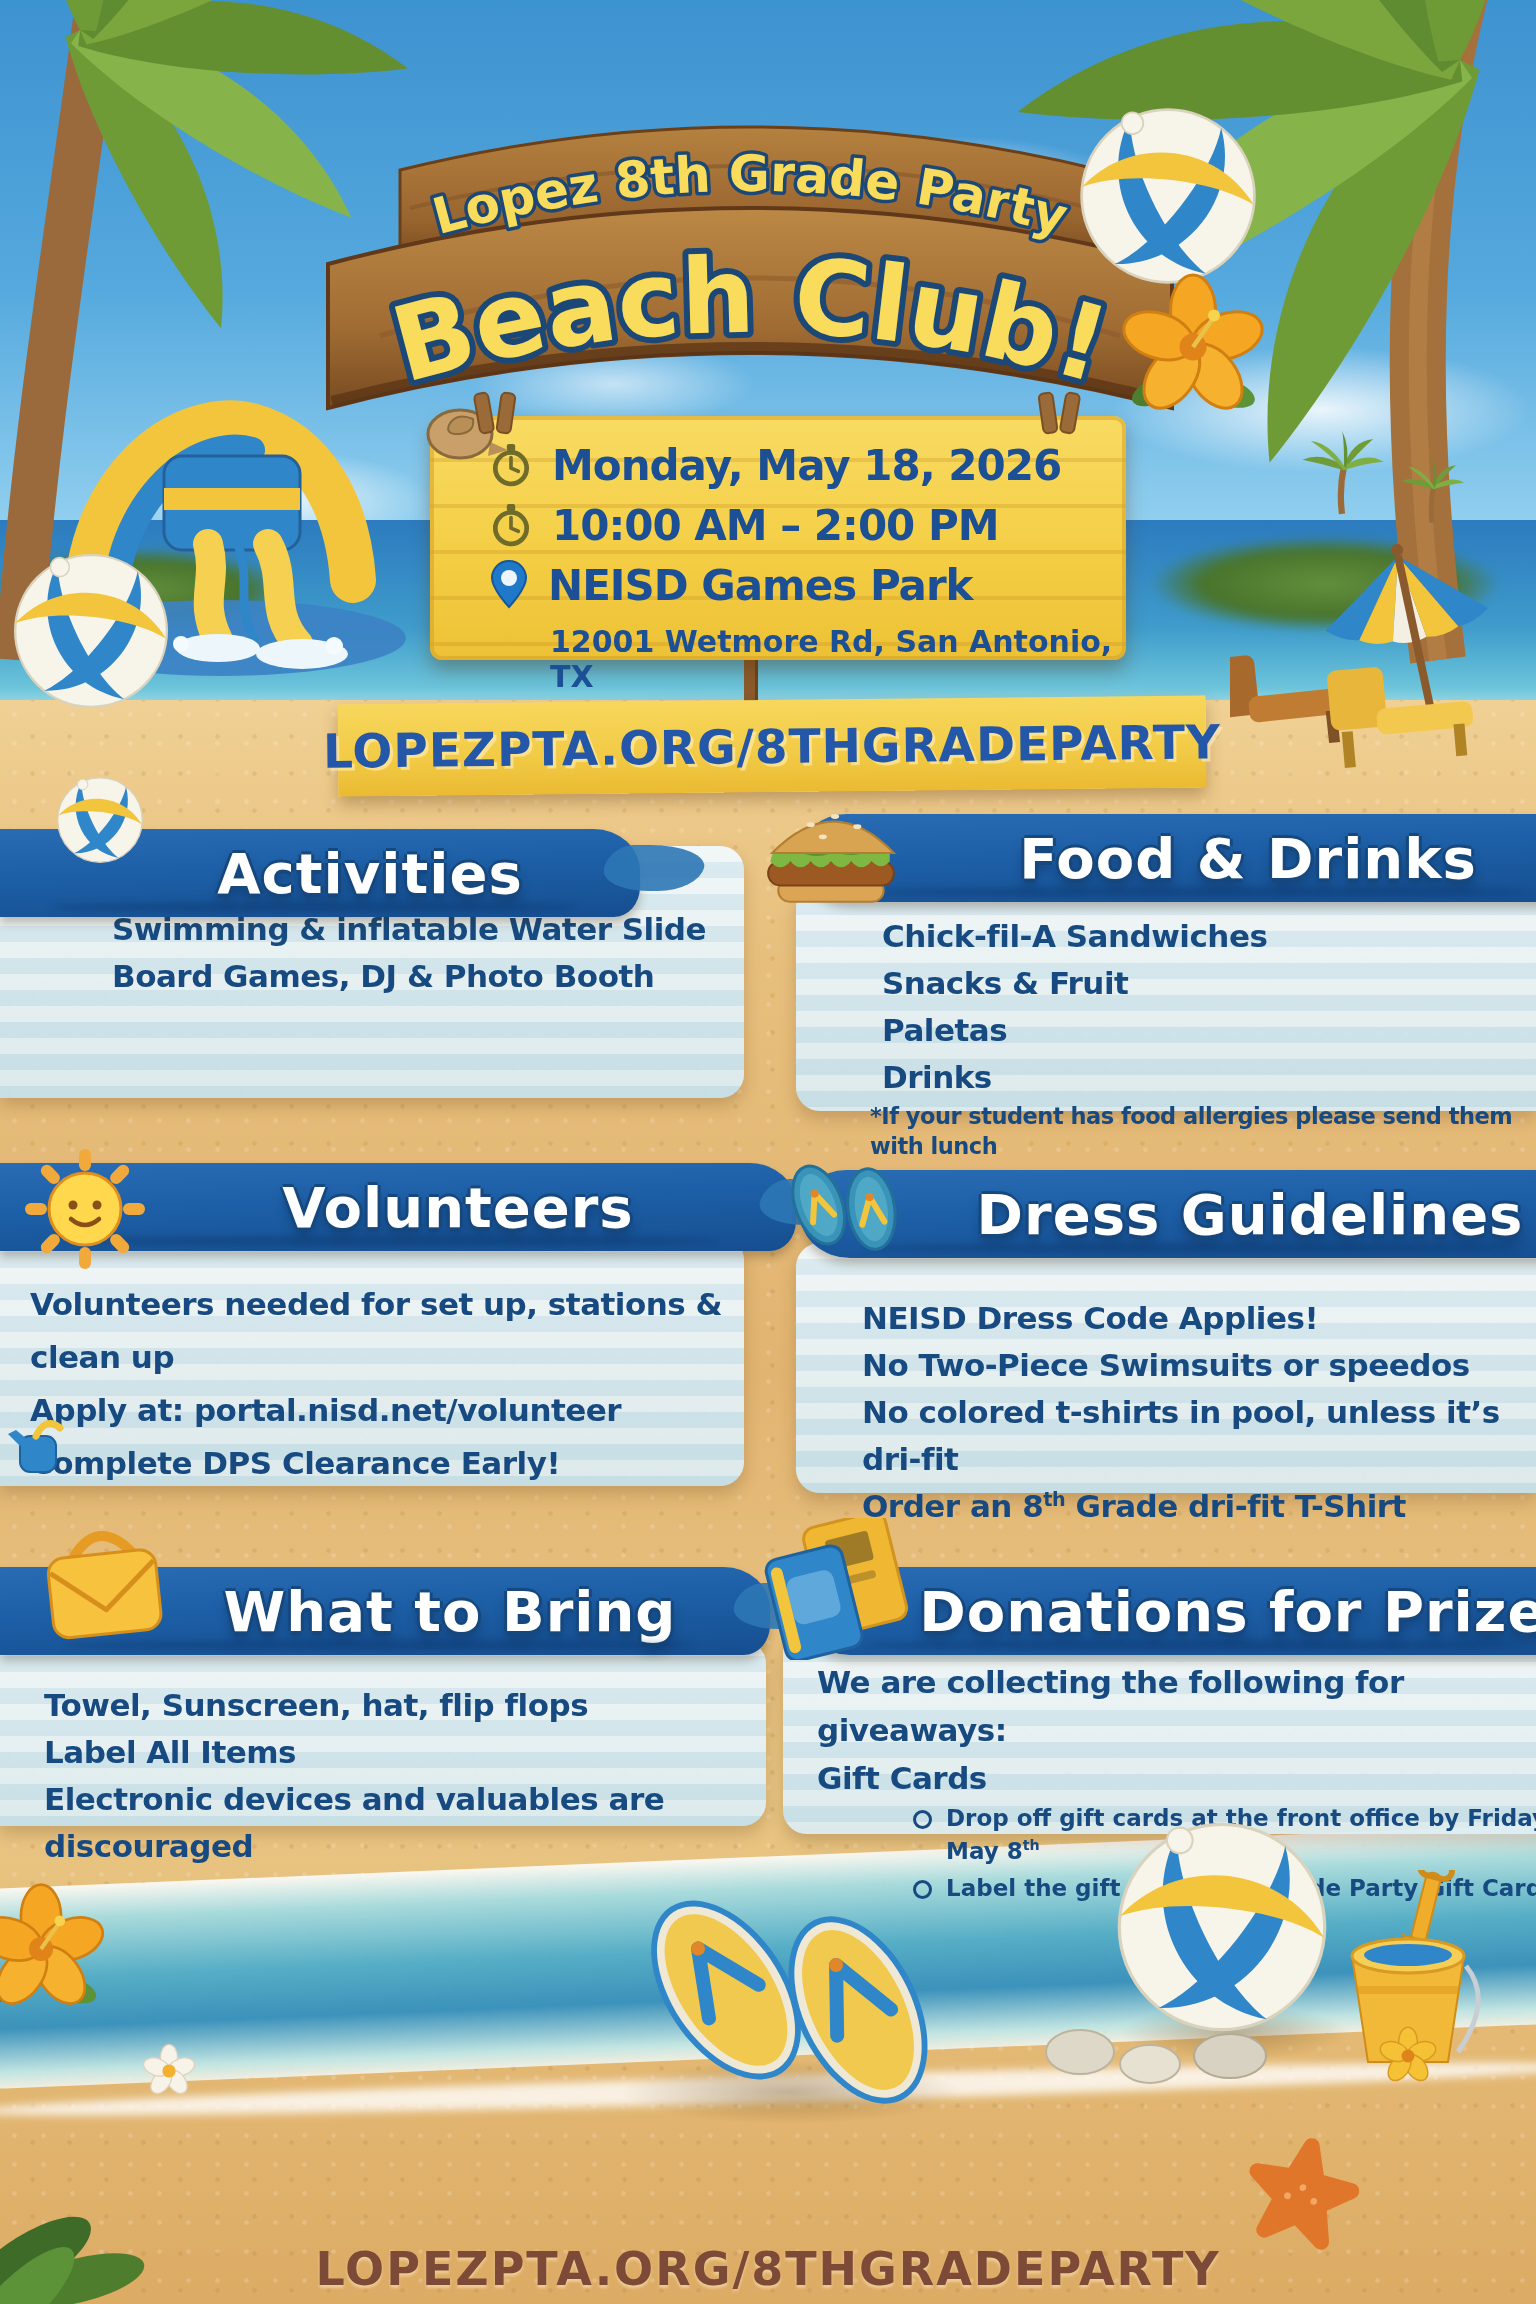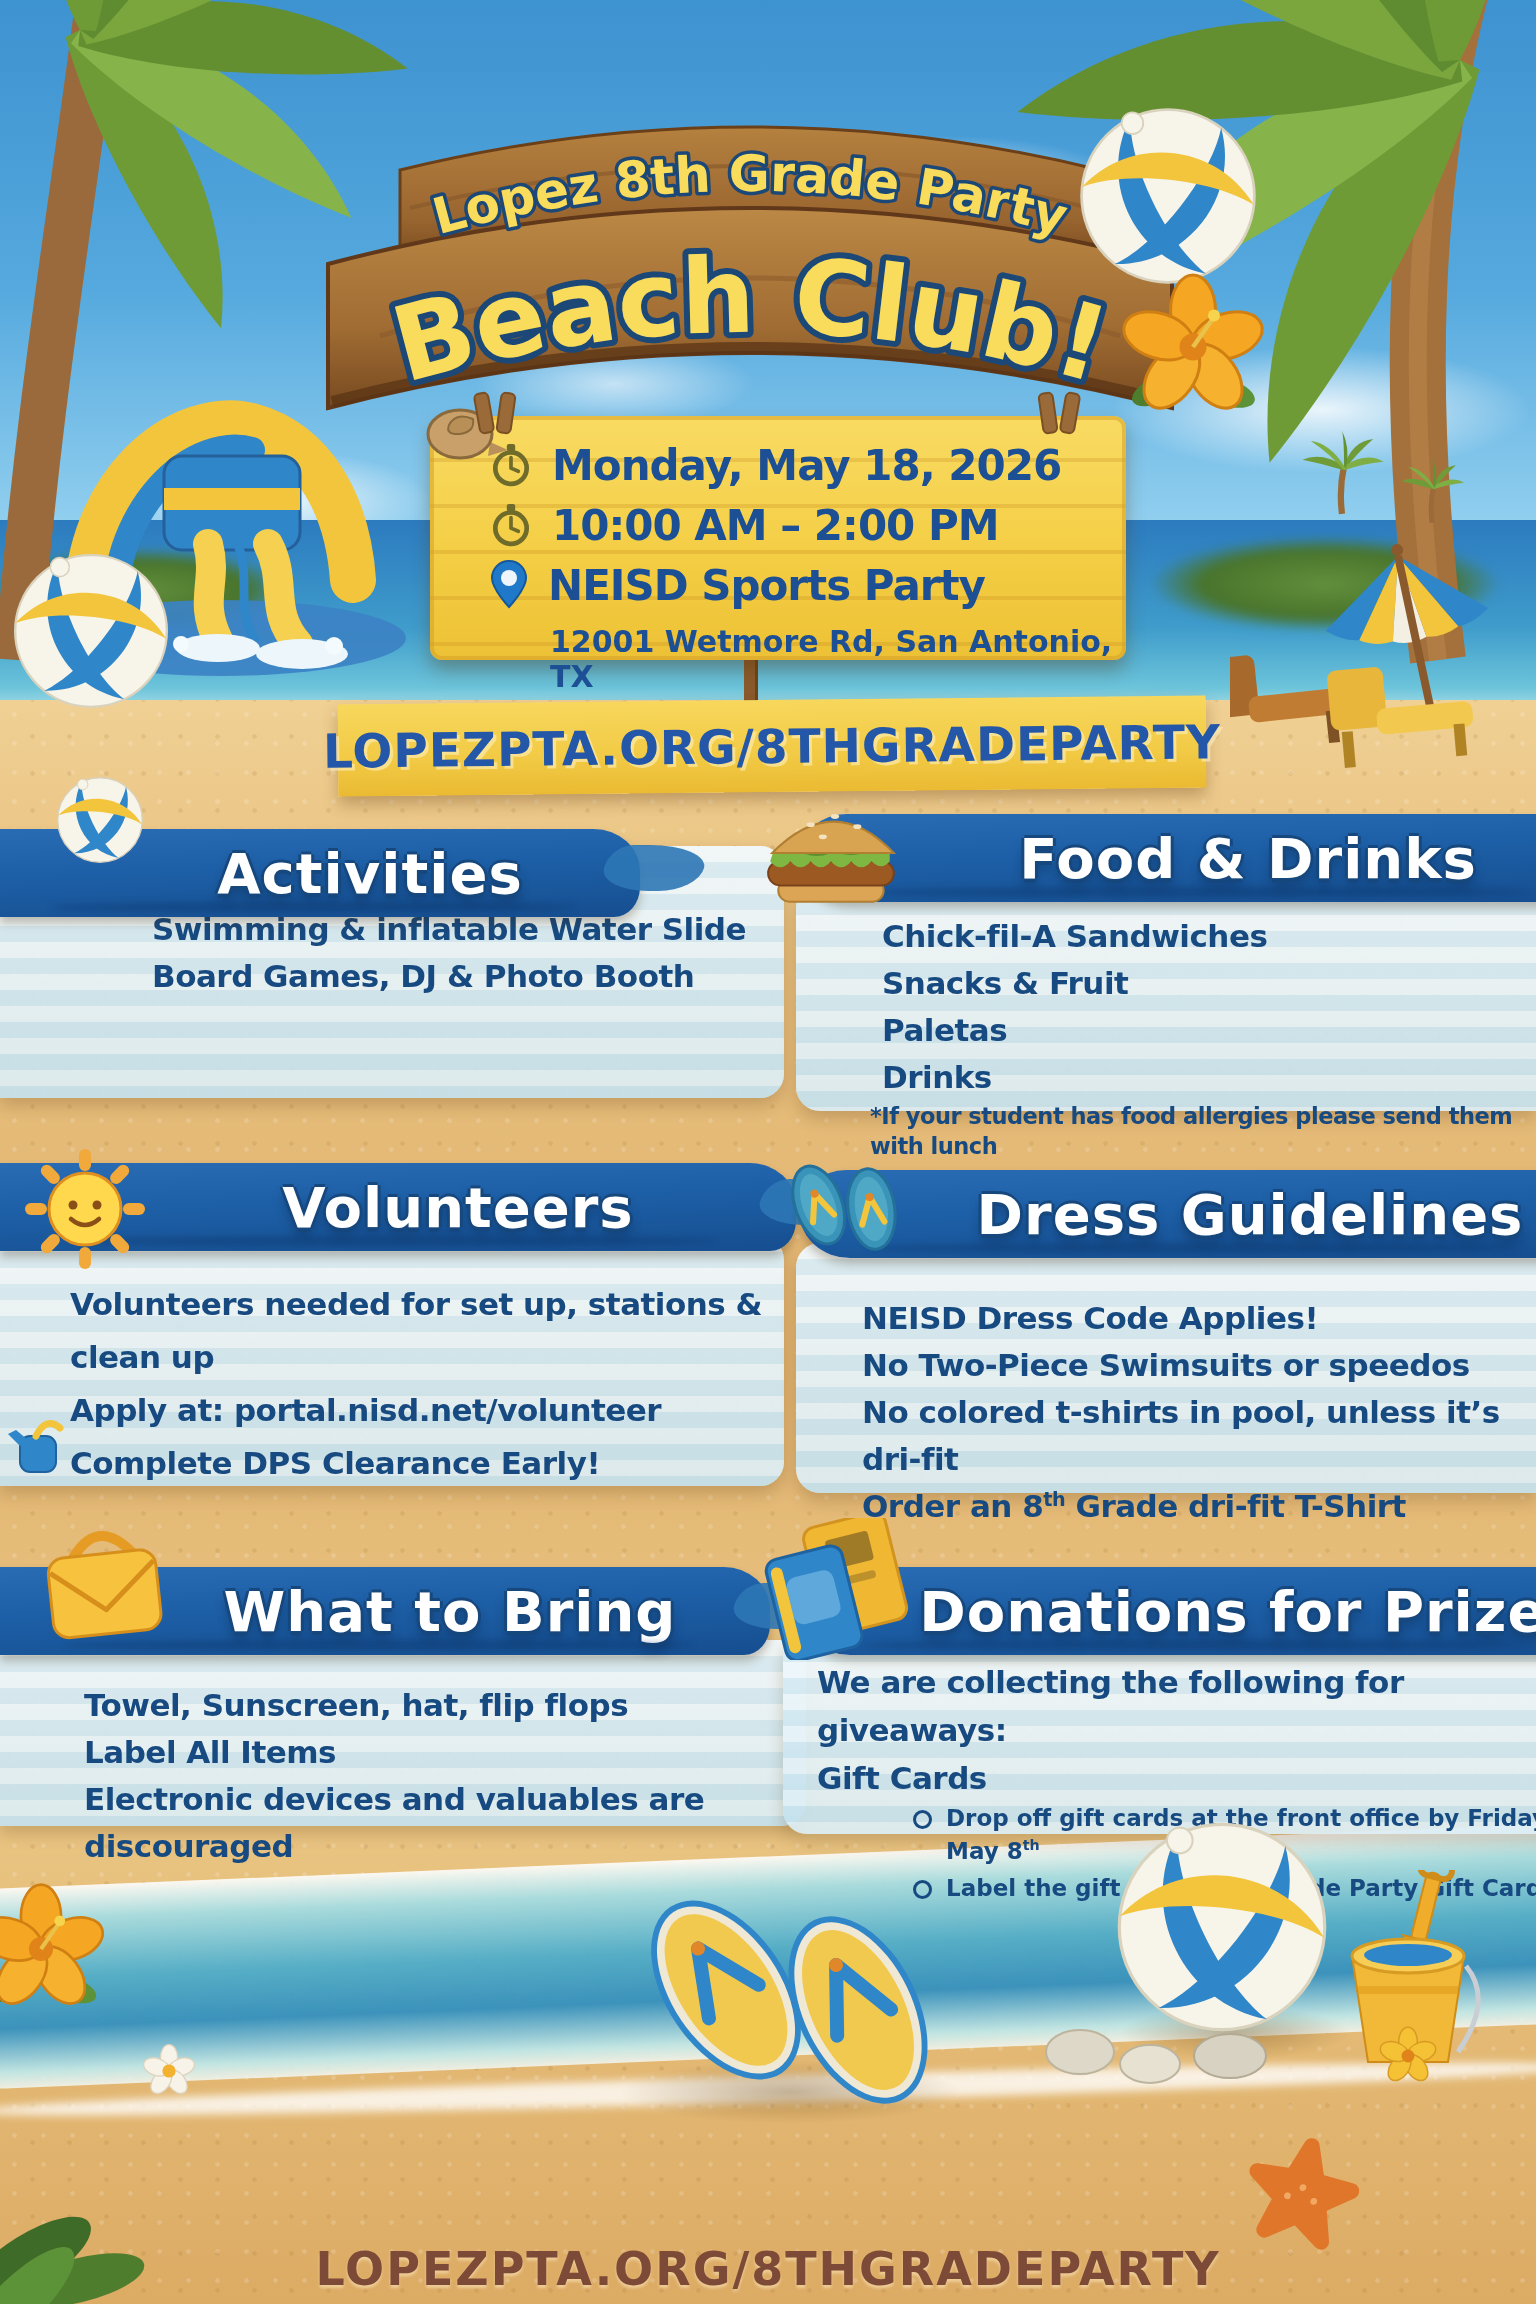--- a/index.html
+++ b/index.html
@@ -60,21 +60,21 @@
   .band::before{content:"";position:absolute;left:8%;bottom:5px;width:82%;height:10px;
     background:rgba(10,48,96,.35);border-radius:50%;filter:blur(3px);}
   .band.bleft{border-radius:0 46px 26px 0/0 42px 30px 0;}
   .band.bright{border-radius:46px 26px 26px 50px/42px 30px 30px 44px;}
   .btitle{font-weight:bold;color:#ffffff;font-size:56px;letter-spacing:1px;
     text-shadow:0 4px 0 #16477d,3px 0 0 #16477d,-3px 0 0 #16477d,0 -3px 0 #16477d,0 8px 12px rgba(8,38,78,.45);}
   .panel{background:linear-gradient(180deg,rgba(238,247,251,.95) 0%,rgba(208,231,241,.9) 100%);
     box-shadow:0 8px 16px rgba(80,50,15,.22);z-index:3;}
   .panel::before{content:"";position:absolute;inset:0;border-radius:inherit;opacity:.45;pointer-events:none;
     background:repeating-linear-gradient(180deg,rgba(255,255,255,.5) 0 16px,rgba(158,205,226,.5) 16px 32px);}
-  .panel.pleft{border-radius:0 24px 24px 0;padding-left:40px;}
+  .panel.pleft{border-radius:0 24px 24px 0;}
   .panel.pright{border-radius:24px 0 0 24px;}
   .panel>*{position:relative;z-index:1;}
   .li{font-weight:bold;color:#174a80;font-size:31px;line-height:47px;letter-spacing:-.5px;}
   .note{font-weight:bold;color:#174a80;font-size:22.5px;line-height:30px;letter-spacing:-.5px;}
   .bullet-row{display:flex;align-items:flex-start;gap:14px;margin-left:96px;line-height:33px;}
   .circ{flex:0 0 auto;width:13px;height:13px;border:3px solid #174a80;border-radius:50%;margin-top:8px;}
   .bullet-text{font-weight:bold;color:#174a80;font-size:23px;}
   sup{font-size:62%;line-height:0;}
   
   .footer{left:0;top:2242px;width:1536px;text-align:center;z-index:5;}
@@ -263,21 +263,21 @@
         <rect x="18" y="2" width="8" height="7" rx="2" fill="#6f6b2a"></rect>
         <path d="M22 25 L22 15 M22 25 L29 28" stroke="#6f6b2a" stroke-width="3.5" stroke-linecap="round"></path>
       </svg>
       <span class="ev-text">10:00 AM – 2:00 PM</span>
     </div>
     <div class="ev-row">
       <svg width="42" height="52" viewBox="0 0 40 52">
         <path d="M20 2 C10 2 3 10 3 19 C3 30 20 48 20 48 C20 48 37 30 37 19 C37 10 30 2 20 2 Z" fill="#1f79c8" stroke="#14589b" stroke-width="2"></path>
         <circle cx="20" cy="19" r="8" fill="#eef6fc"></circle>
       </svg>
-      <span class="ev-text">NEISD Sports Party</span>
+      <span class="ev-text">NEISD Games Park</span>
     </div>
     <div class="ev-addr">12001 Wetmore Rd, San Antonio, TX</div>
   </div>
   <svg class="abs z4" style="left:418px;top:396px" width="92" height="72" viewBox="0 0 92 72">
     <path d="M72 46 L90 54 L70 60 Z" fill="#b9905c"></path>
     <ellipse cx="42" cy="38" rx="32" ry="24" fill="#c9a06a" stroke="#8a6a3c" stroke-width="3"></ellipse>
     <path d="M42 38 q15 -2 13 -15 q-17 -7 -24 6 q-4 10 11 9 Z" fill="#b98f58" stroke="#8a6a3c" stroke-width="2"></path>
   </svg>
   <div class="abs z4" style="left:476px;top:392px;display:flex;gap:6px">
     <div class="knot" style="transform:rotate(-10deg)"></div>

